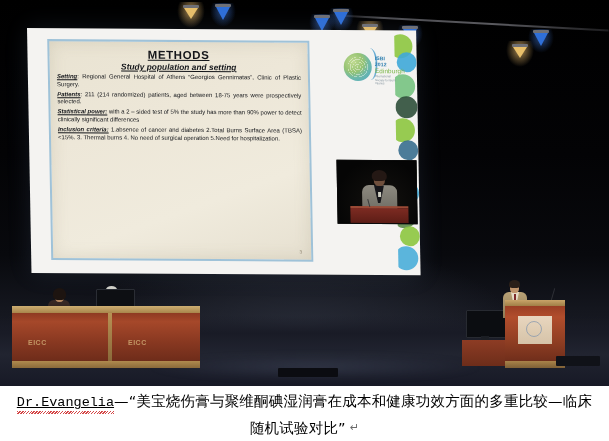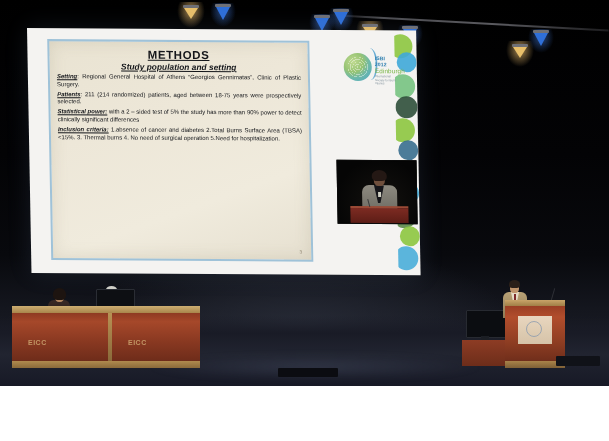--- a/index.html
+++ b/index.html
@@ -440,15 +440,21 @@
       <div class="lec-plaque"></div>
       <div class="lec-base"></div>
     </div>
 
     <div class="stagebox"></div>
     <div class="stagebox2"></div>
 
   </div>
 
   <div id="caption">
+    <div class="cap-line">
+      <span class="cap-name"><span>Dr.Evangelia</span><span class="squiggle"></span></span><span class="cap-cn">—</span><span class="cap-cn">“美宝烧伤膏与聚维酮碘湿润膏在成本和健康功效方面的多重比较—临床</span>
+    </div>
+    <div class="cap-line">
+      <span class="cap-cn">随机试验对比”</span><span class="cap-pilcrow">↵</span>
+    </div>
   </div>
 
 </div>
 
 </body></html>

